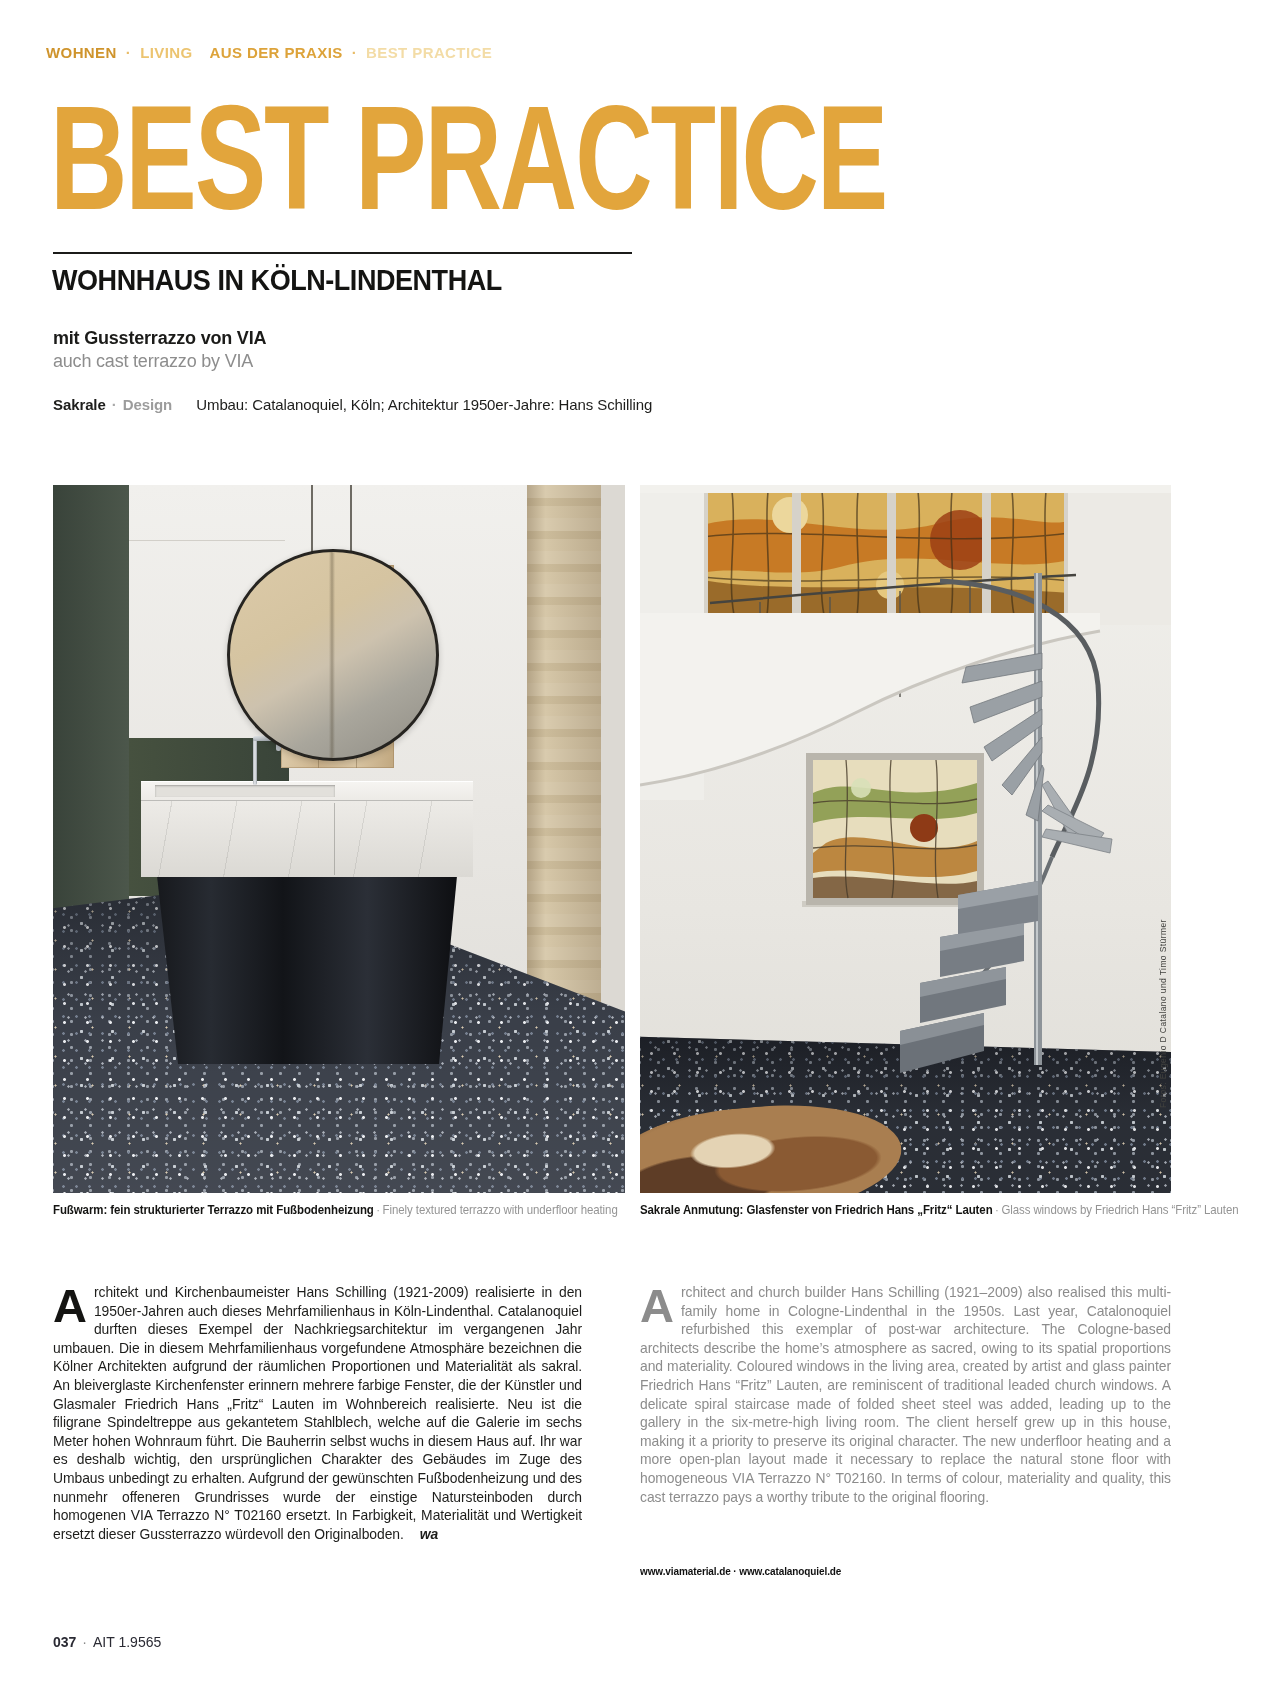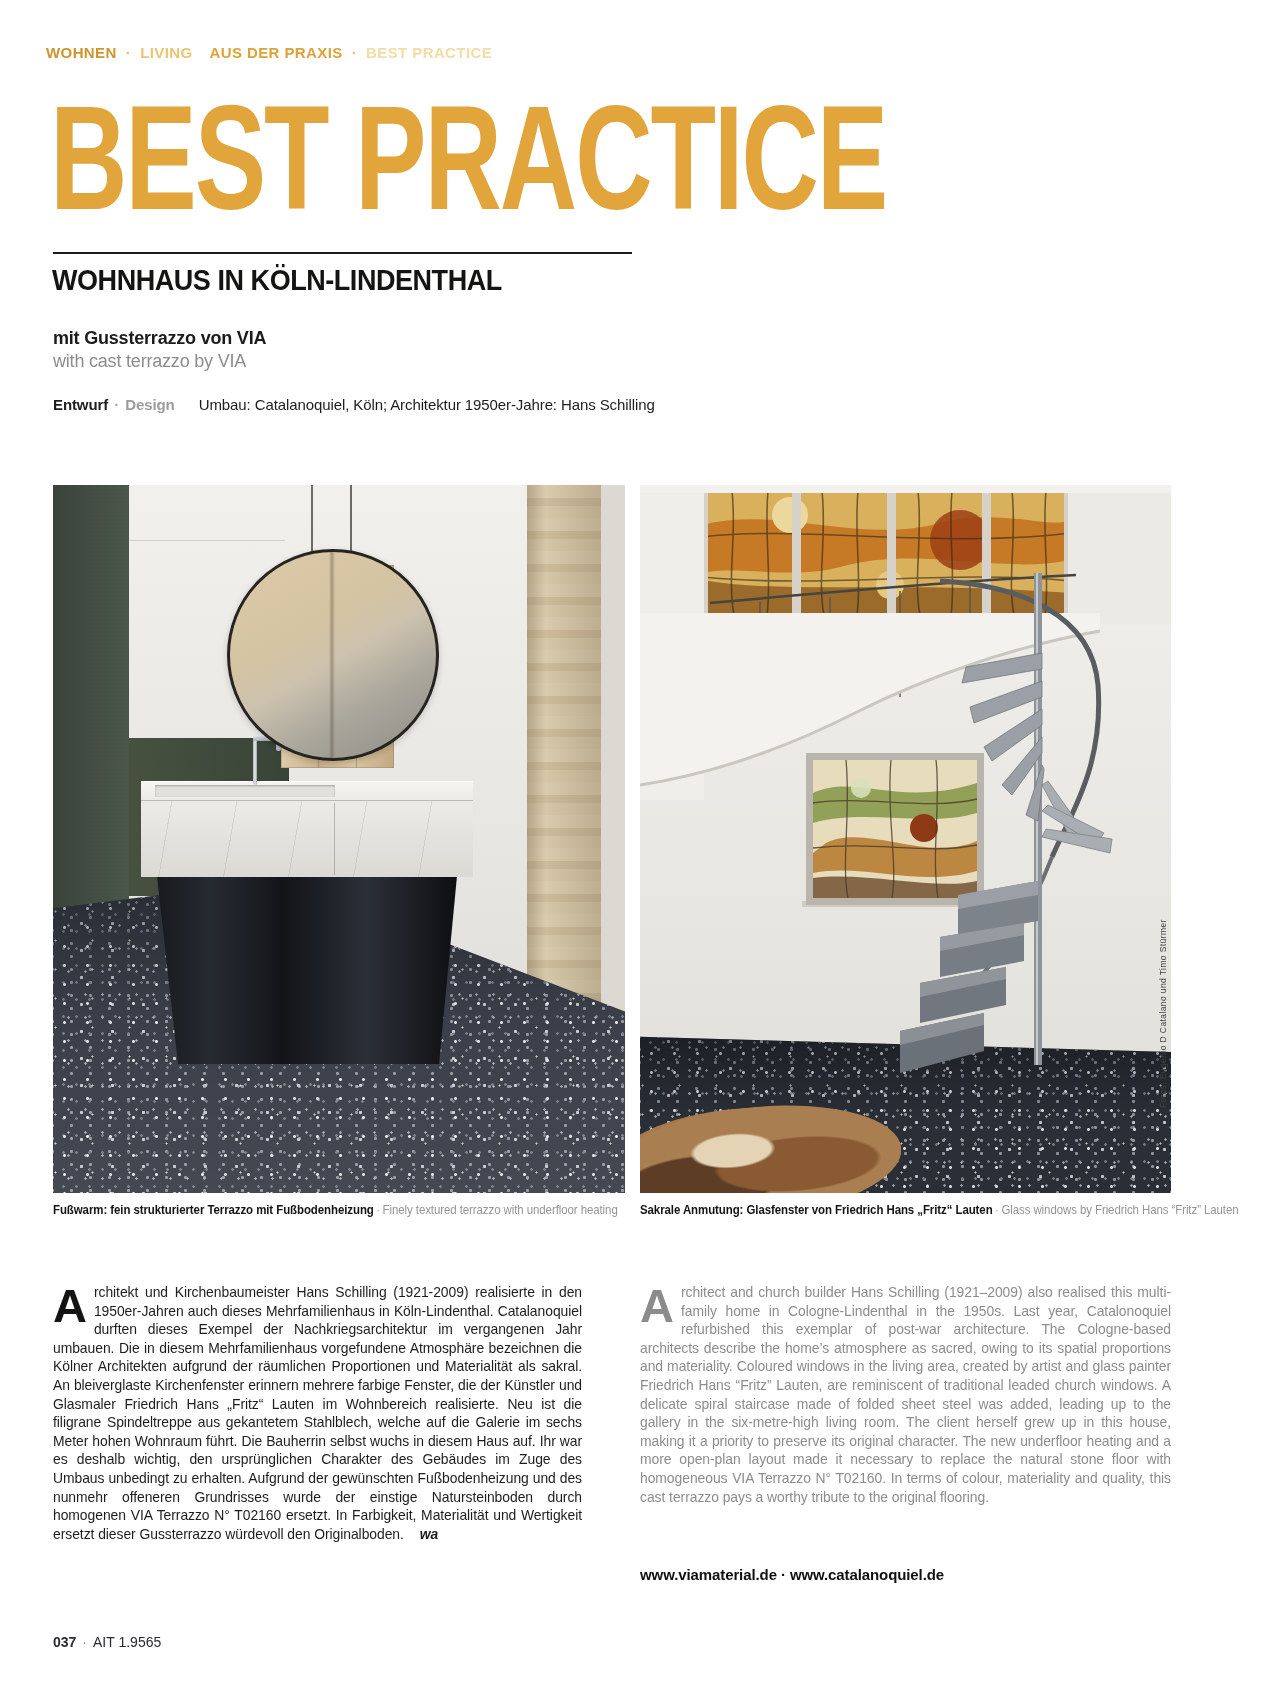--- a/index.html
+++ b/index.html
@@ -110,21 +110,21 @@
   .caption .cap-g{color:#949494;}
 
   
   .col{position:absolute;top:1283px;font-size:13.9px;line-height:18.6px;text-align:justify;letter-spacing:-.05px;}
   .col-de{left:53px;width:529px;color:#1d1d1b;}
   .col-en{left:640px;width:531px;color:#8c8c8c;}
   .dropcap{float:left;font-weight:bold;font-size:47px;line-height:37px;margin:4px 7px 0 0;color:#141412;}
   .col-en .dropcap{color:#8c8c8c;}
   .sig{font-style:italic;font-weight:bold;margin-left:16px;}
 
-  .links{position:absolute;left:640px;top:1566px;font-size:15px;font-weight:bold;color:#101010;letter-spacing:-.1px;}
+  .links{position:absolute;left:640px;top:1566px;font-size:10px;font-weight:bold;color:#101010;letter-spacing:-.1px;}
 
   .footer{position:absolute;left:53px;top:1634px;font-size:14px;color:#2a2a33;}
   .footer .num{font-weight:bold;}
   .footer .fsep{color:#8a8a8a;margin:0 6px;}
 </style>
 </head>
 <body>
 
 <div class="page">
 
@@ -132,24 +132,24 @@
     <span class="bc-de">WOHNEN</span><span class="bc-sep">·</span><span class="bc-en">LIVING</span><span class="bc-topic-de">AUS DER PRAXIS</span><span class="bc-sep">·</span><span class="bc-topic-en">BEST PRACTICE</span>
   </div>
 
   <div class="big-title">BEST PRACTICE</div>
 
   <div class="rule"></div>
 
   <h1 class="headline" style="margin:0;">WOHNHAUS IN KÖLN-LINDENTHAL</h1>
 
   <div class="sub-de">mit Gussterrazzo von VIA</div>
-  <div class="sub-en">with cast terrazzo by VIA</div>
+  <div class="sub-en">auch cast terrazzo by VIA</div>
 
   <div class="credits">
-    <span class="cb">Entwurf</span>
+    <span class="cb">Sakrale</span>
     <span class="cs">·</span>
     <span class="cg">Design</span>
     <span>Umbau: Catalanoquiel, Köln; Architektur 1950er-Jahre: Hans Schilling</span>
   </div>
 
   <div class="photo photo-left">
     <div class="lp-wall"></div>
     <div class="lp-ceilline"></div>
     <div class="lp-darkwall"></div>
     <div class="lp-greenband"></div>

